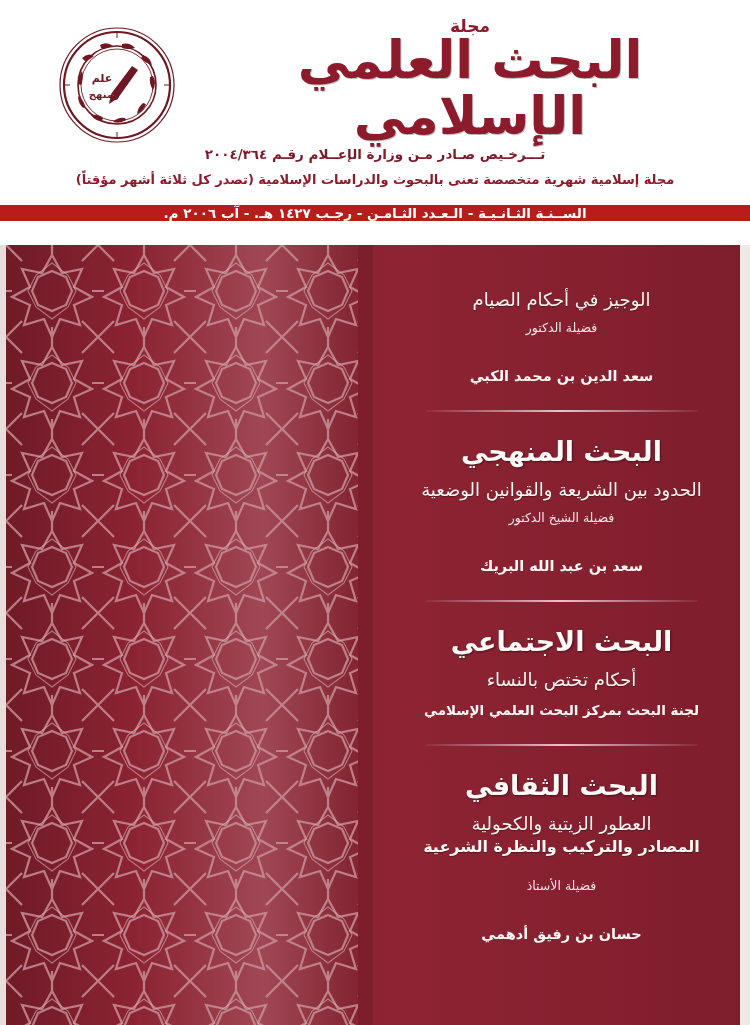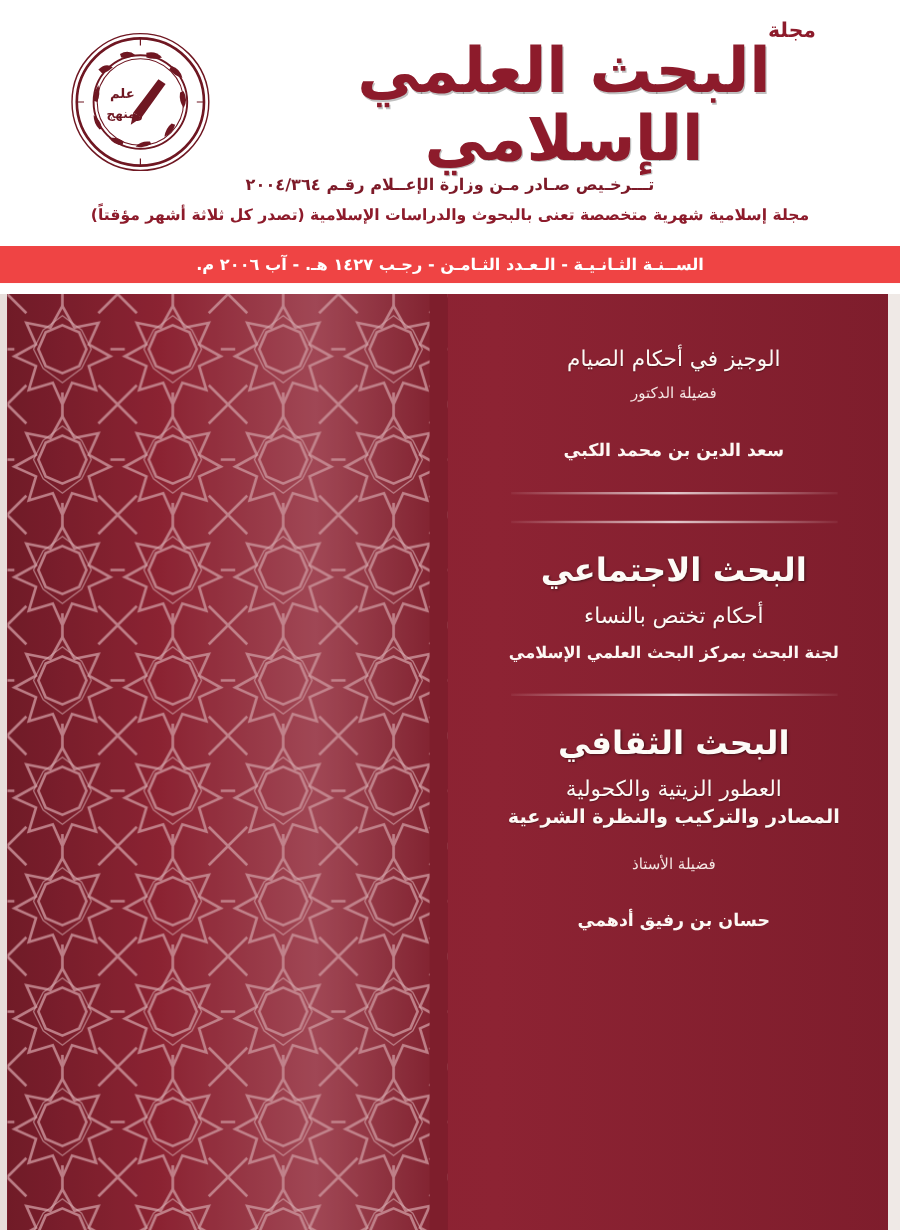--- a/index.html
+++ b/index.html
@@ -35,21 +35,20 @@
     width: 420px;
     text-align: center;
   }
   .masthead-small {
     font-family: "DejaVu Sans", sans-serif;
     font-size: 17px;
     color: #8d1b2b;
     letter-spacing: 4px;
     font-weight: bold;
     margin-bottom: -4px;
-    text-align: right;
   }
   .masthead-main {
     font-family: "DejaVu Sans", sans-serif;
     font-size: 52px;
     line-height: 1.08;
     font-weight: bold;
     color: #8d1b2b;
     letter-spacing: -1px;
     text-shadow: 1px 1px 0 rgba(0,0,0,0.25);
   }
@@ -85,22 +84,22 @@
     font-weight: bold;
     color: #8d1b2b;
   }
 
   
   .issue-bar {
     position: absolute;
     left: 0;
     top: 205px;
     width: 750px;
-    height: 31px;
-    background: #ef4444;
+    height: 16px;
+    background: #b91c1c;
     color: #ffffff;
     display: flex;
     align-items: center;
     justify-content: center;
     font-size: 13.5px;
     font-weight: bold;
     letter-spacing: 1px;
   }
   .white-gap {
     position: absolute;
@@ -305,20 +304,26 @@
       <div class="sp-1"></div>
 
       <div class="entry">
         <div class="entry-sub">الوجيز في أحكام الصيام</div>
         <div class="entry-role">فضيلة الدكتور</div>
         <div class="entry-author">سعد الدين بن محمد الكبي</div>
       </div>
 
       <div class="divider"></div>
 
+      <div class="entry">
+        <div class="entry-title">البحث المنهجي</div>
+        <div class="entry-sub">الحدود بين الشريعة والقوانين الوضعية</div>
+        <div class="entry-role">فضيلة الشيخ الدكتور</div>
+        <div class="entry-author">سعد بن عبد الله البريك</div>
+      </div>
 
       <div class="divider"></div>
 
       <div class="entry">
         <div class="entry-title">البحث الاجتماعي</div>
         <div class="entry-sub">أحكام تختص بالنساء</div>
         <div class="entry-author" style="margin-top:12px;font-size:13.5px;">لجنة البحث بمركز البحث العلمي الإسلامي</div>
       </div>
 
       <div class="divider"></div>

